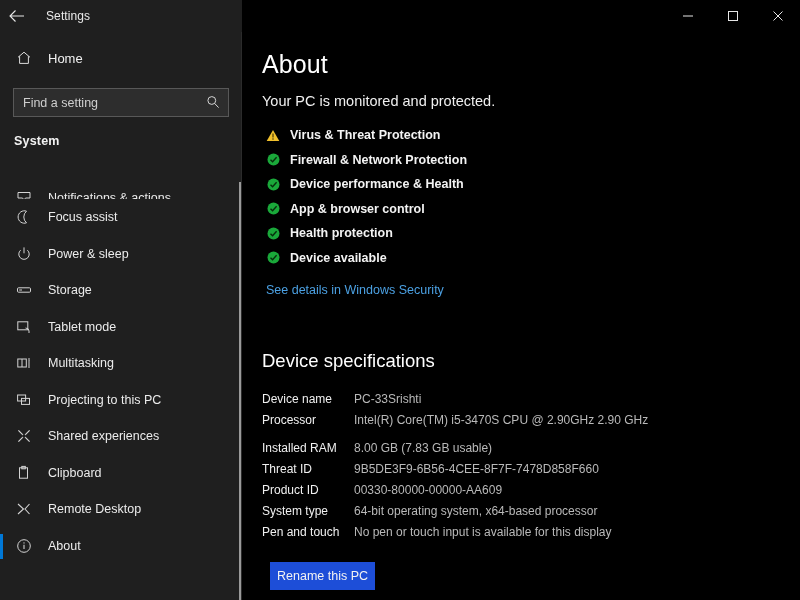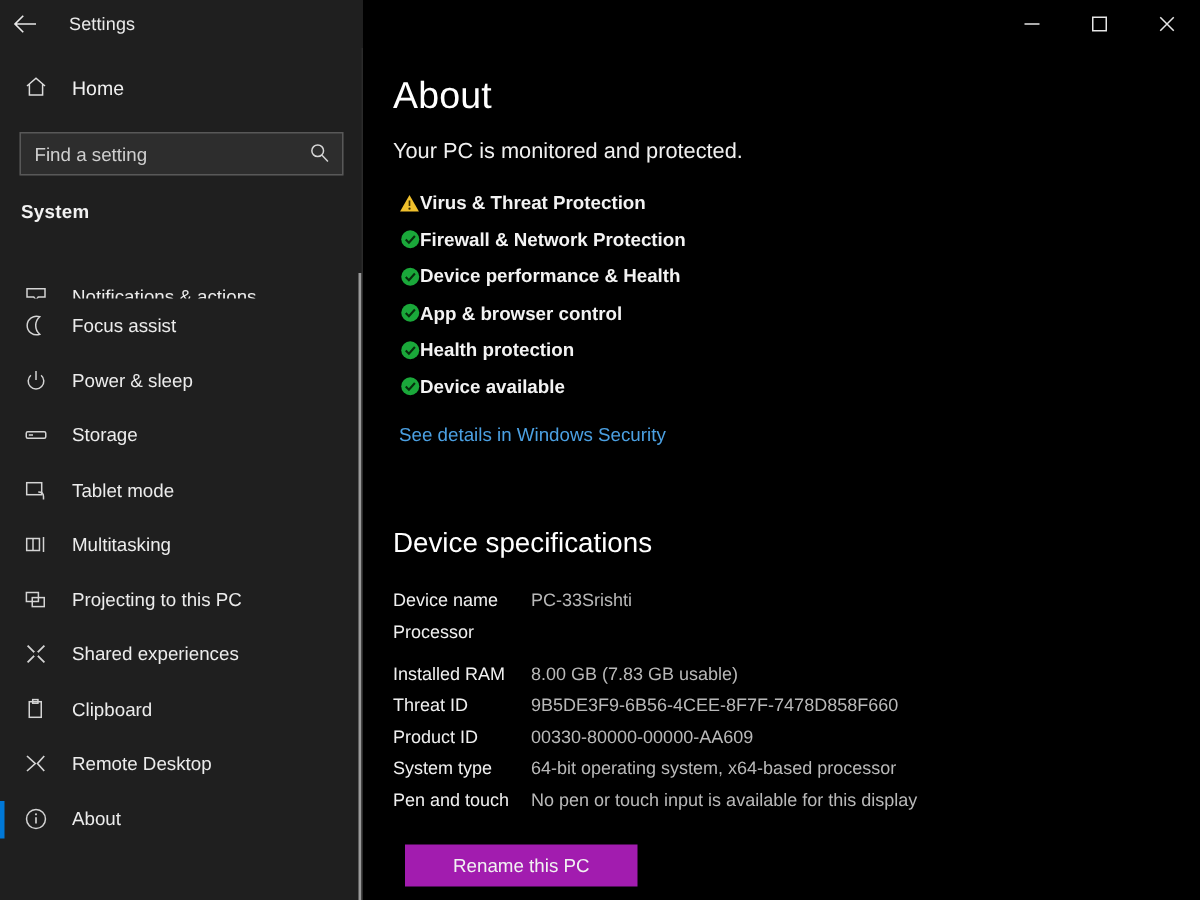--- a/index.html
+++ b/index.html
@@ -79,42 +79,42 @@
   .divider { position:absolute; left:241px; top:0; width:1px; height:568px; background:#2b2b2b; }
 
   
   .main {
     flex:1; height:568px; background:#000; padding:18px 0 0 20px; position:relative;
   }
   .page-title { font-size:25px; color:#ffffff; font-weight:normal; letter-spacing:.1px; }
   .subtitle { font-size:14.5px; color:#f0f0f0; margin-top:14px; }
 
   .seclist { margin-top:14px; }
-  .secrow { display:flex; align-items:center; height:24.5px; padding-left:4px; }
+  .secrow { display:flex; align-items:center; height:24.5px; gap:10px; padding-left:4px; }
   .secrow .badge { width:14px; height:14px; flex:0 0 14px; display:flex; align-items:center; justify-content:center; }
   .secrow .lbl { font-size:12.5px; color:#f3f3f3; font-weight:bold; }
 
   .seclink {
     display:inline-block; margin-top:13px; margin-left:4px;
     font-size:12.5px; color:#4ba0e2; text-decoration:none;
   }
 
   .specs-title { font-size:18.5px; color:#ffffff; margin-top:52px; font-weight:normal; }
 
   .spectable { margin-top:16px; width:470px; }
   .specrow { display:flex; align-items:flex-start; padding:1.5px 0; }
   .speclabel { width:92px; flex:0 0 92px; font-size:12px; color:#f0f0f0; line-height:18px; }
   .specvalue { font-size:12px; color:#b9b9b9; line-height:18px; max-width:330px; }
   .specrow.gap-after { margin-bottom:7px; }
 
   .rename-btn {
     margin-top:20px; margin-left:8px;
-    background:#a21caf; color:#f2f2f2; border:none;
+    background:#1d4ed8; color:#f2f2f2; border:none;
     font-family:"Liberation Sans", sans-serif; font-size:12.5px;
-    padding:7px 32px; cursor:pointer;
+    padding:7px 7px; cursor:pointer;
   }
 </style>
 </head>
 <body>
 
 <div class="window">
 
   <div class="titlebar">
     <div class="tb-left">
       <div class="back-btn">
@@ -362,20 +362,21 @@
 
       <div class="spectable">
 
         <div class="specrow">
           <div class="speclabel">Device name</div>
           <div class="specvalue">PC-33Srishti</div>
         </div>
 
         <div class="specrow gap-after">
           <div class="speclabel">Processor</div>
+          <div class="specvalue">Intel(R) Core(TM) i5-3470S CPU @ 2.90GHz   2.90 GHz</div>
         </div>
 
         <div class="specrow">
           <div class="speclabel">Installed RAM</div>
           <div class="specvalue">8.00 GB (7.83 GB usable)</div>
         </div>
 
         <div class="specrow">
           <div class="speclabel">Threat ID</div>
           <div class="specvalue">9B5DE3F9-6B56-4CEE-8F7F-7478D858F660</div>

